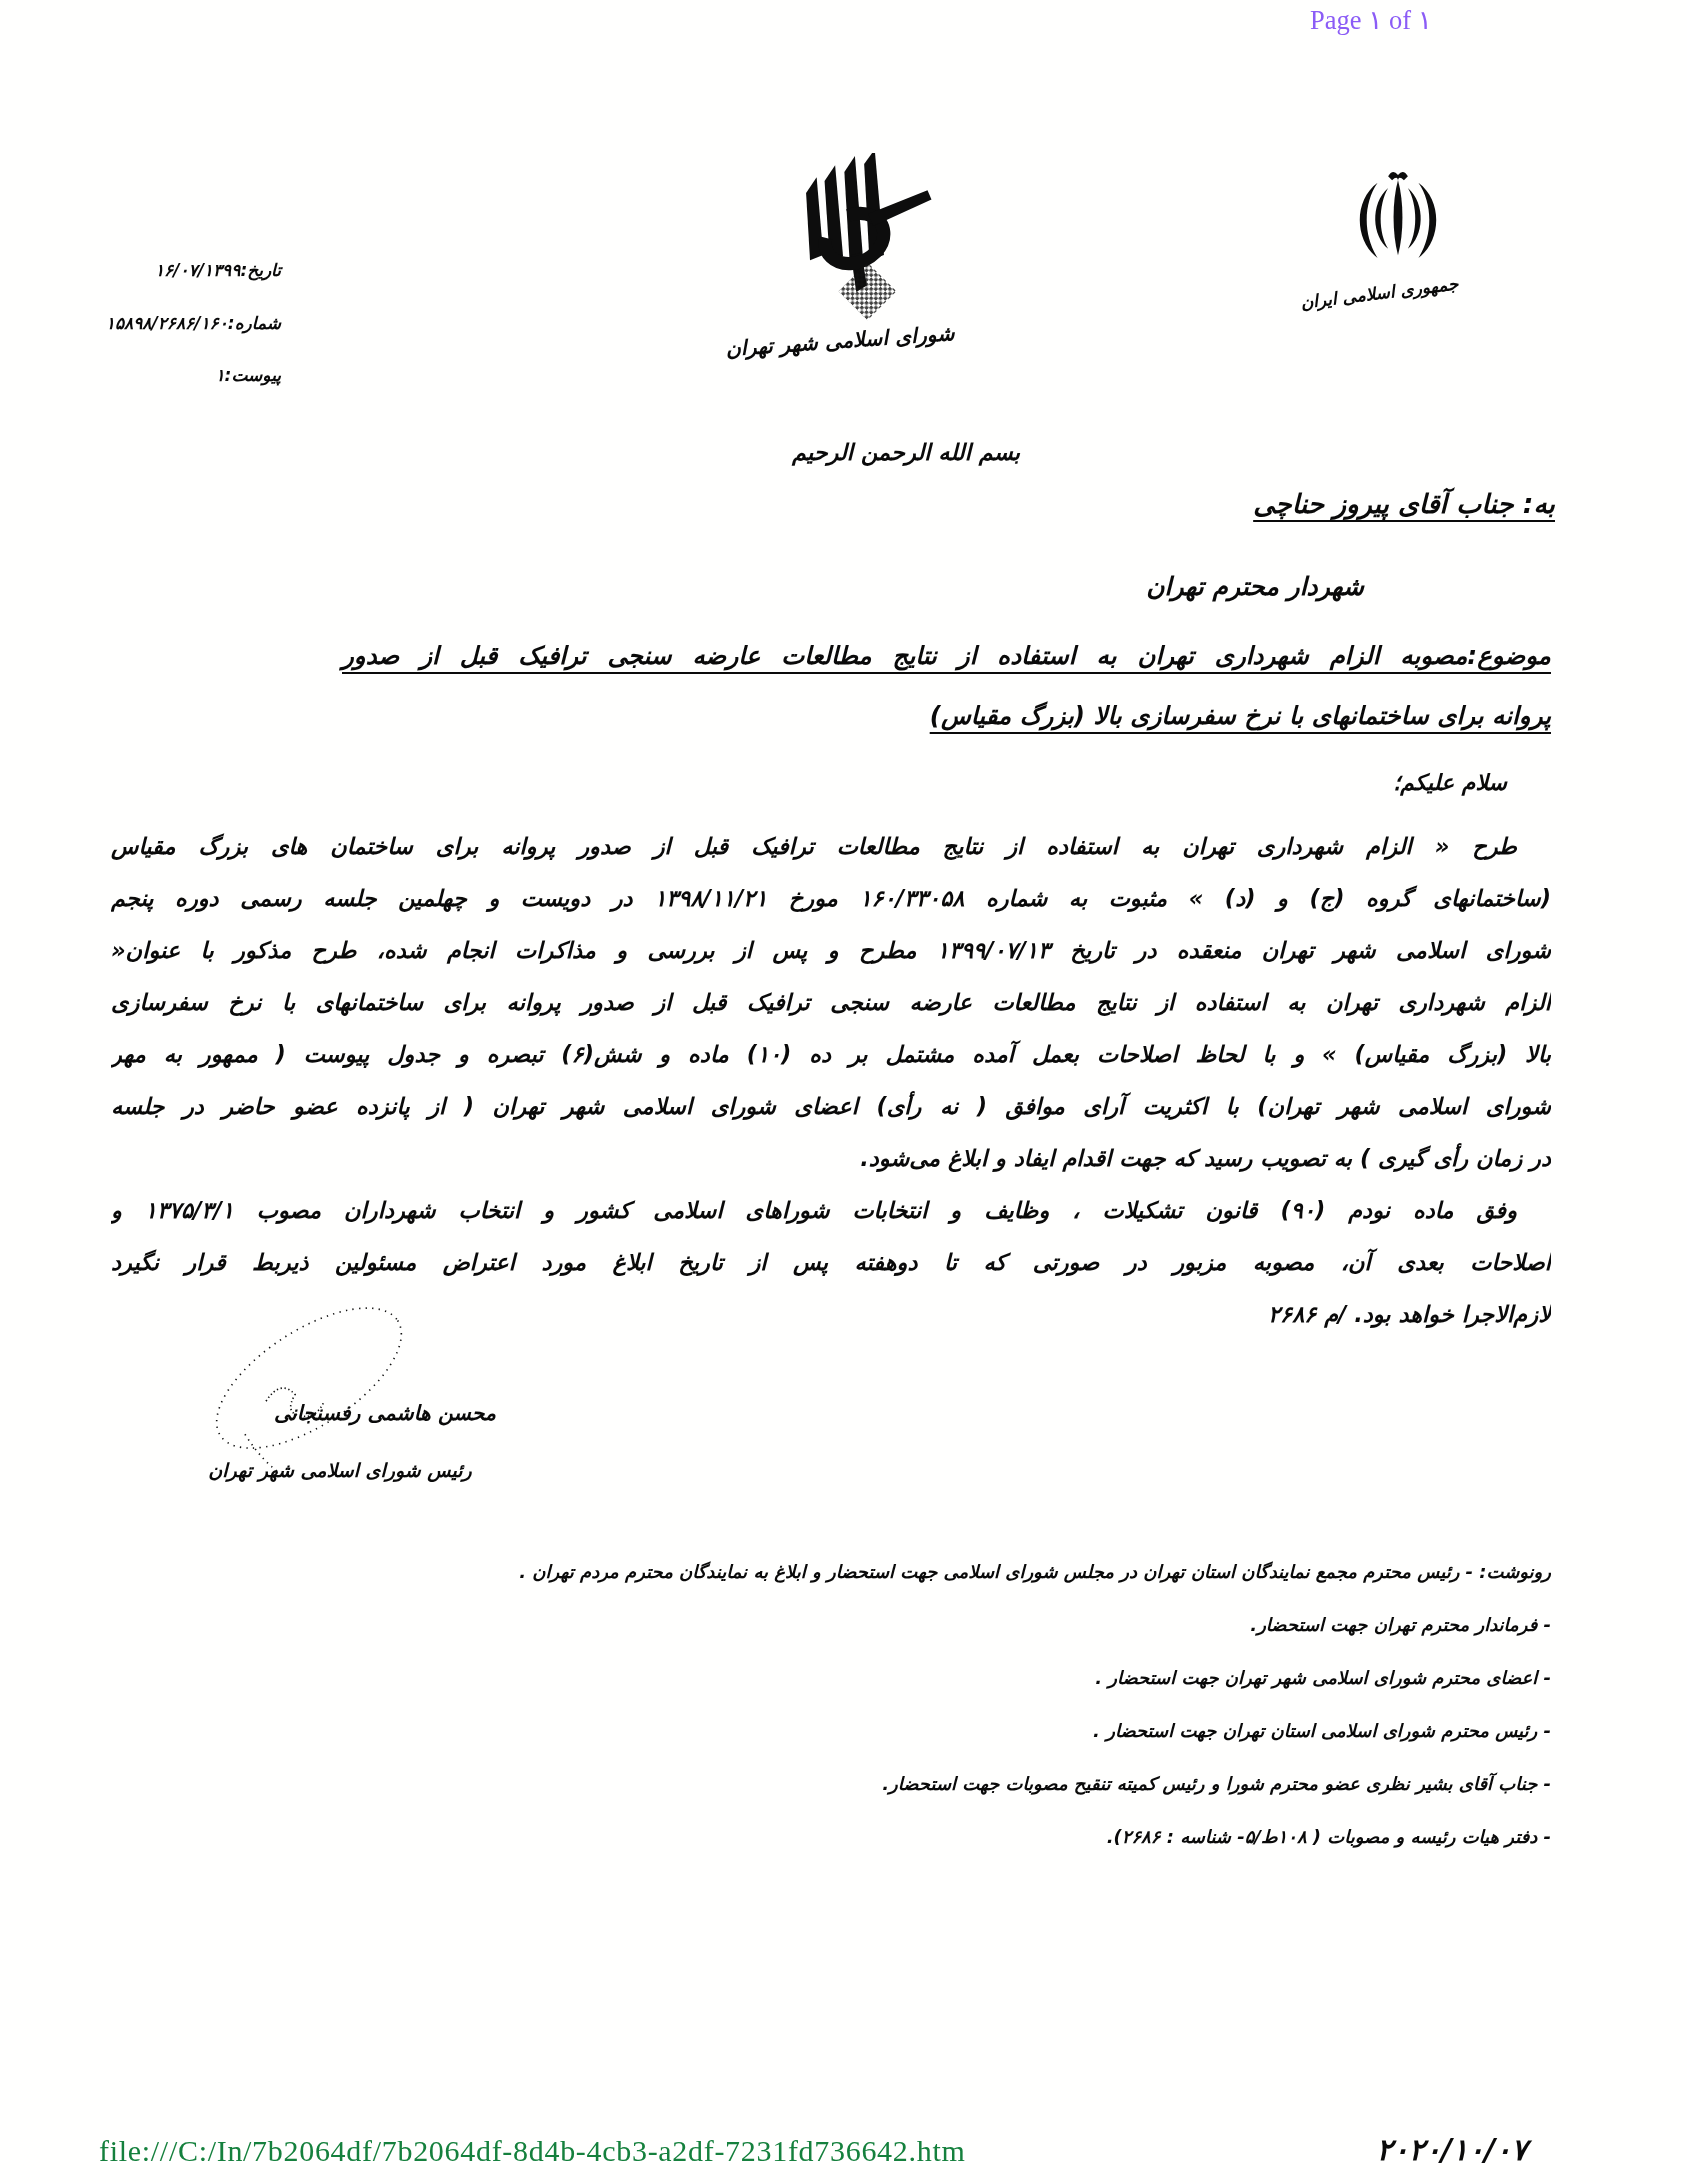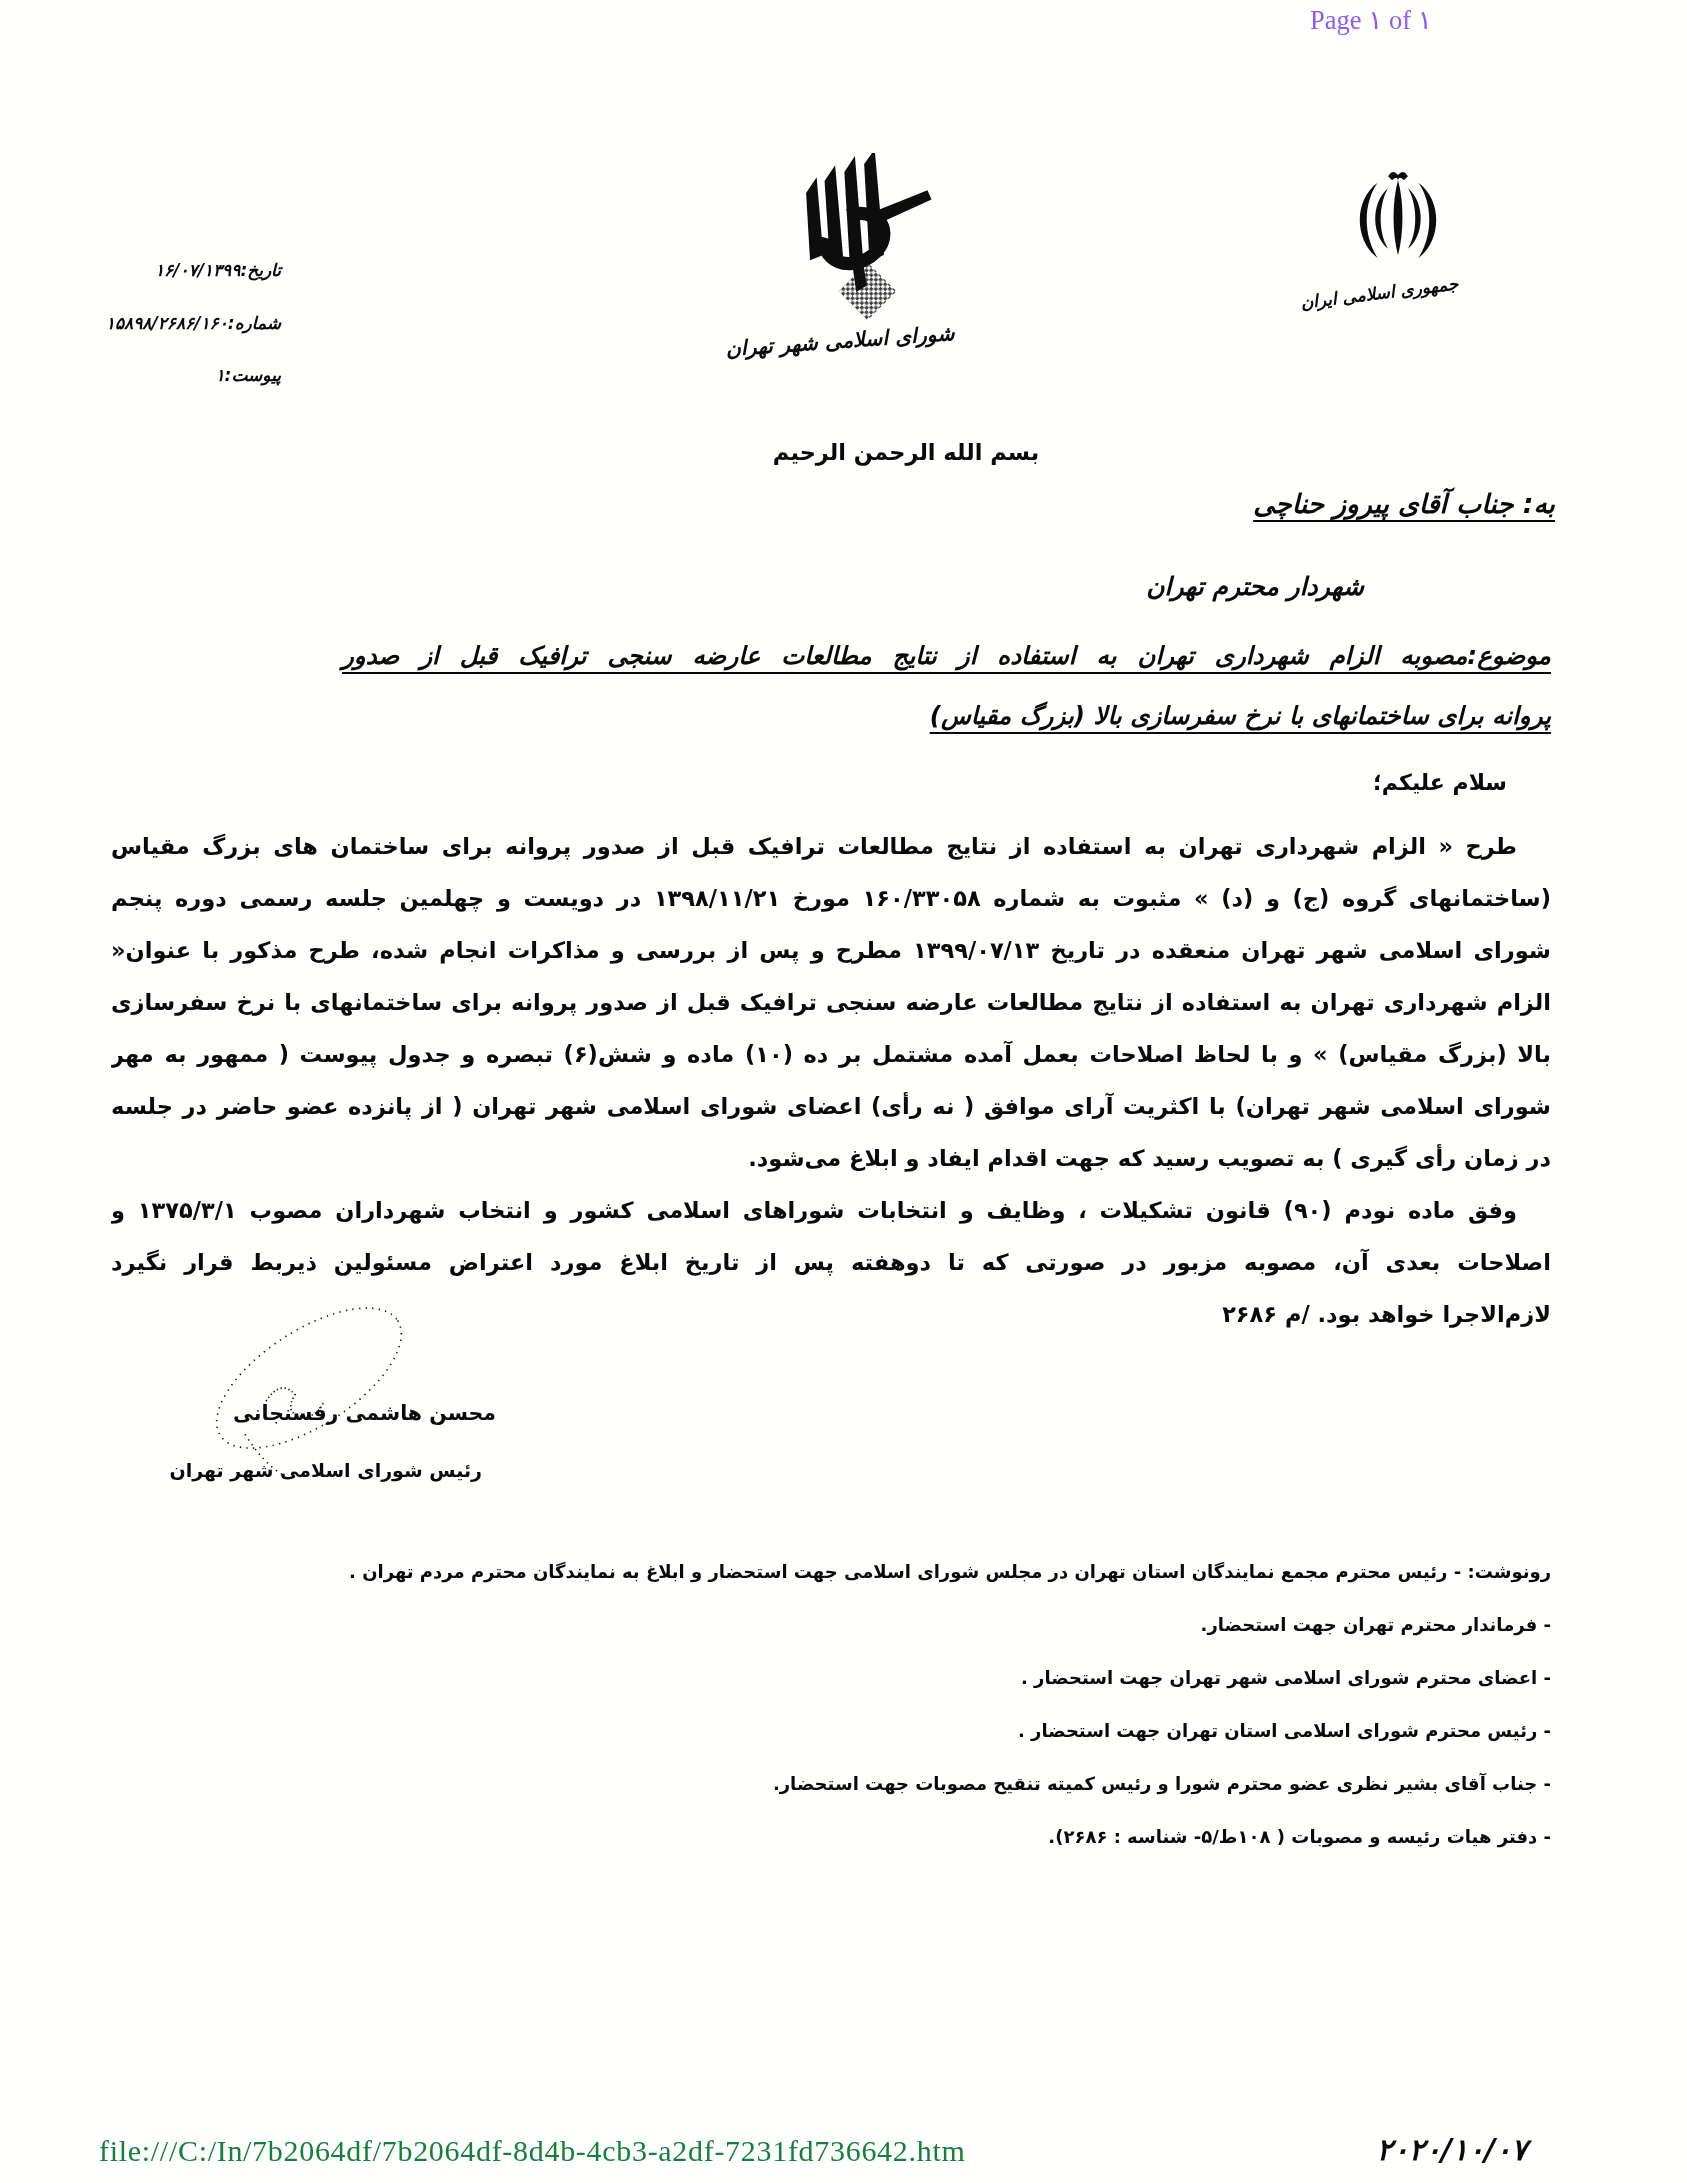--- a/index.html
+++ b/index.html
@@ -1,21 +1,21 @@
 <!DOCTYPE html>
 <html lang="fa" style="font-size:10.6px"><head>
 <meta charset="utf-8">
 <style>
   html,body{margin:0;padding:0;background:#e8e8e8;}
   .page{
     position:relative;width:1687px;height:2183px;background:#fffffe;
     font-family:"DejaVu Sans",sans-serif;color:#0a0a0a;overflow:hidden;
   }
   .en{font-family:"Liberation Serif",serif;}
-  .fa{direction:rtl;}
+  .fa{direction:rtl;font-style:italic;}
   .abs{position:absolute;}
 
   .page-number{left:1310px;top:4px;font-size:26.5px;color:#8b5cf6;}
 
   .meta{left:106px;top:255px;width:175px;direction:rtl;text-align:right;
         font-size:17px;font-weight:bold;font-style:italic;}
   .meta .meta-line{margin-bottom:22.5px;line-height:30px;white-space:nowrap;}
 
   .council-logo{left:748px;top:153px;}
   .council-caption{left:701px;top:329px;width:278px;text-align:center;
@@ -41,21 +41,21 @@
 
   .body-text{right:136px;left:111px;top:820px;font-size:22.5px;font-weight:bold;}
   .body-text .b-line{line-height:52px;height:52px;text-align:justify;text-align-last:justify;
         white-space:normal;overflow:hidden;}
   .body-text .b-last{text-align:right;text-align-last:right;}
   .body-text .b-indent{text-indent:34px;}
 
   .sig-scribble{left:167px;top:1302px;}
   .sig-name{left:212px;top:1401px;width:284px;
         font-size:20.5px;font-weight:bold;white-space:nowrap;}
-  .sig-title{left:198px;top:1459px;width:284px;text-align:left;
+  .sig-title{left:198px;top:1459px;width:284px;text-align:center;
         font-size:19px;font-weight:bold;white-space:nowrap;}
 
   .cc{right:136px;top:1545px;width:1442px;font-size:18px;font-weight:bold;text-align:right;}
   .cc .cc-item{line-height:53px;height:53px;white-space:nowrap;overflow:hidden;}
 
   .footer-url{left:99px;top:2134px;font-size:30px;color:#15803d;letter-spacing:0.7px;}
   .footer-date{left:1313px;top:2132px;width:278px;text-align:center;
         font-size:30px;font-weight:bold;font-style:italic;letter-spacing:4px;white-space:nowrap;}
 
   svg{display:block;}

